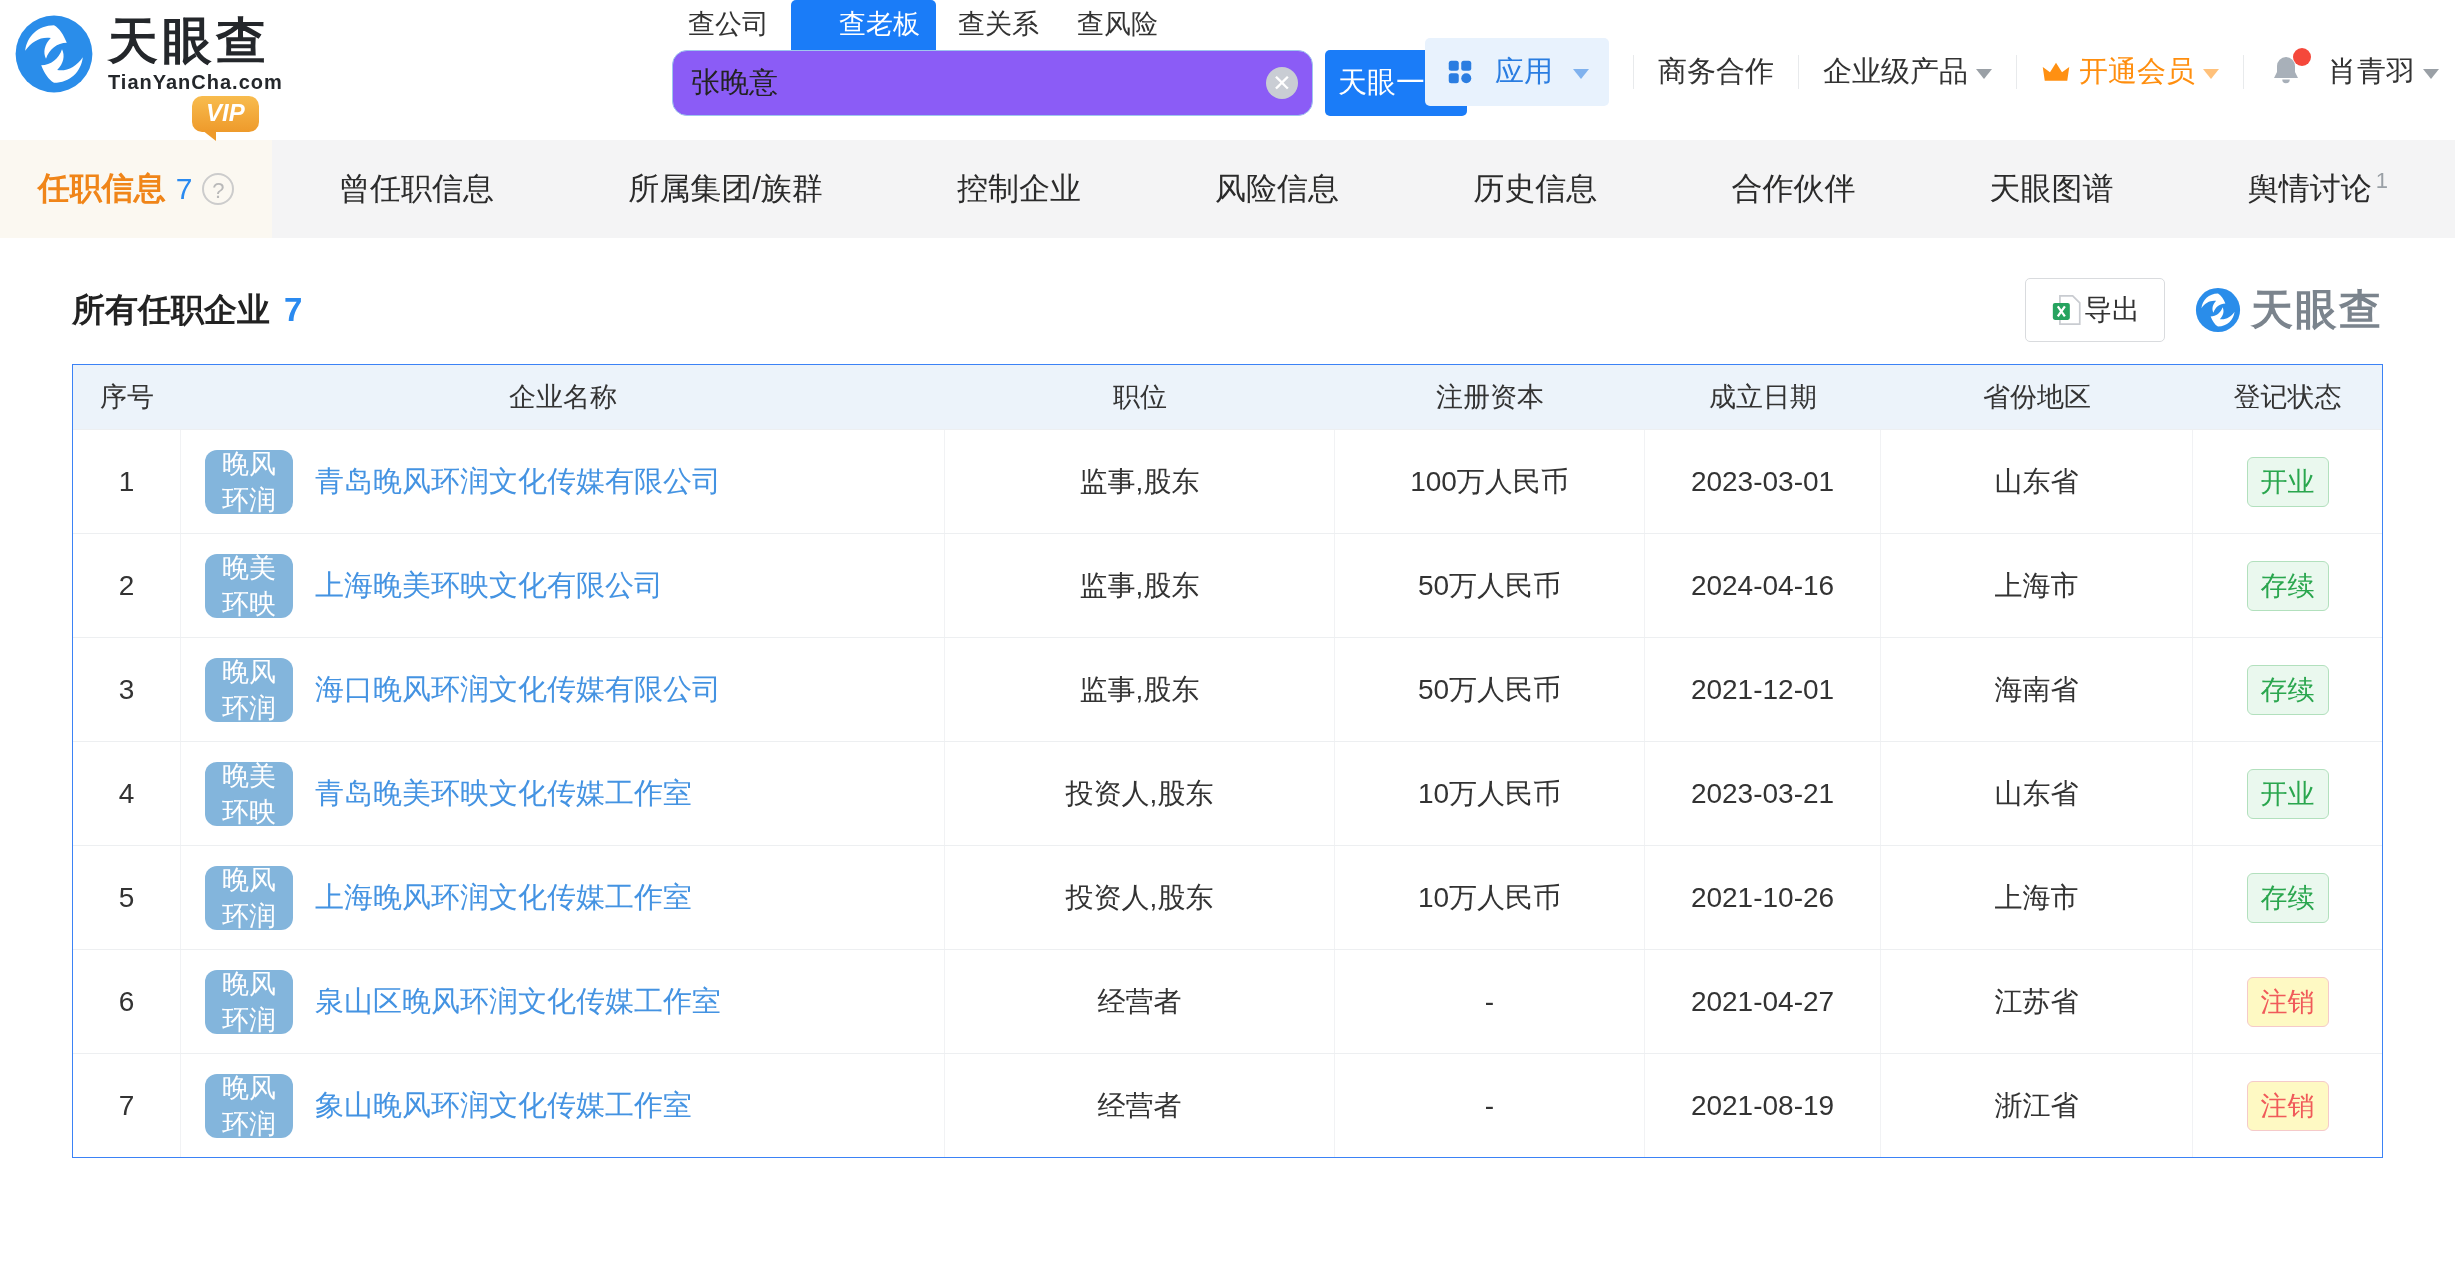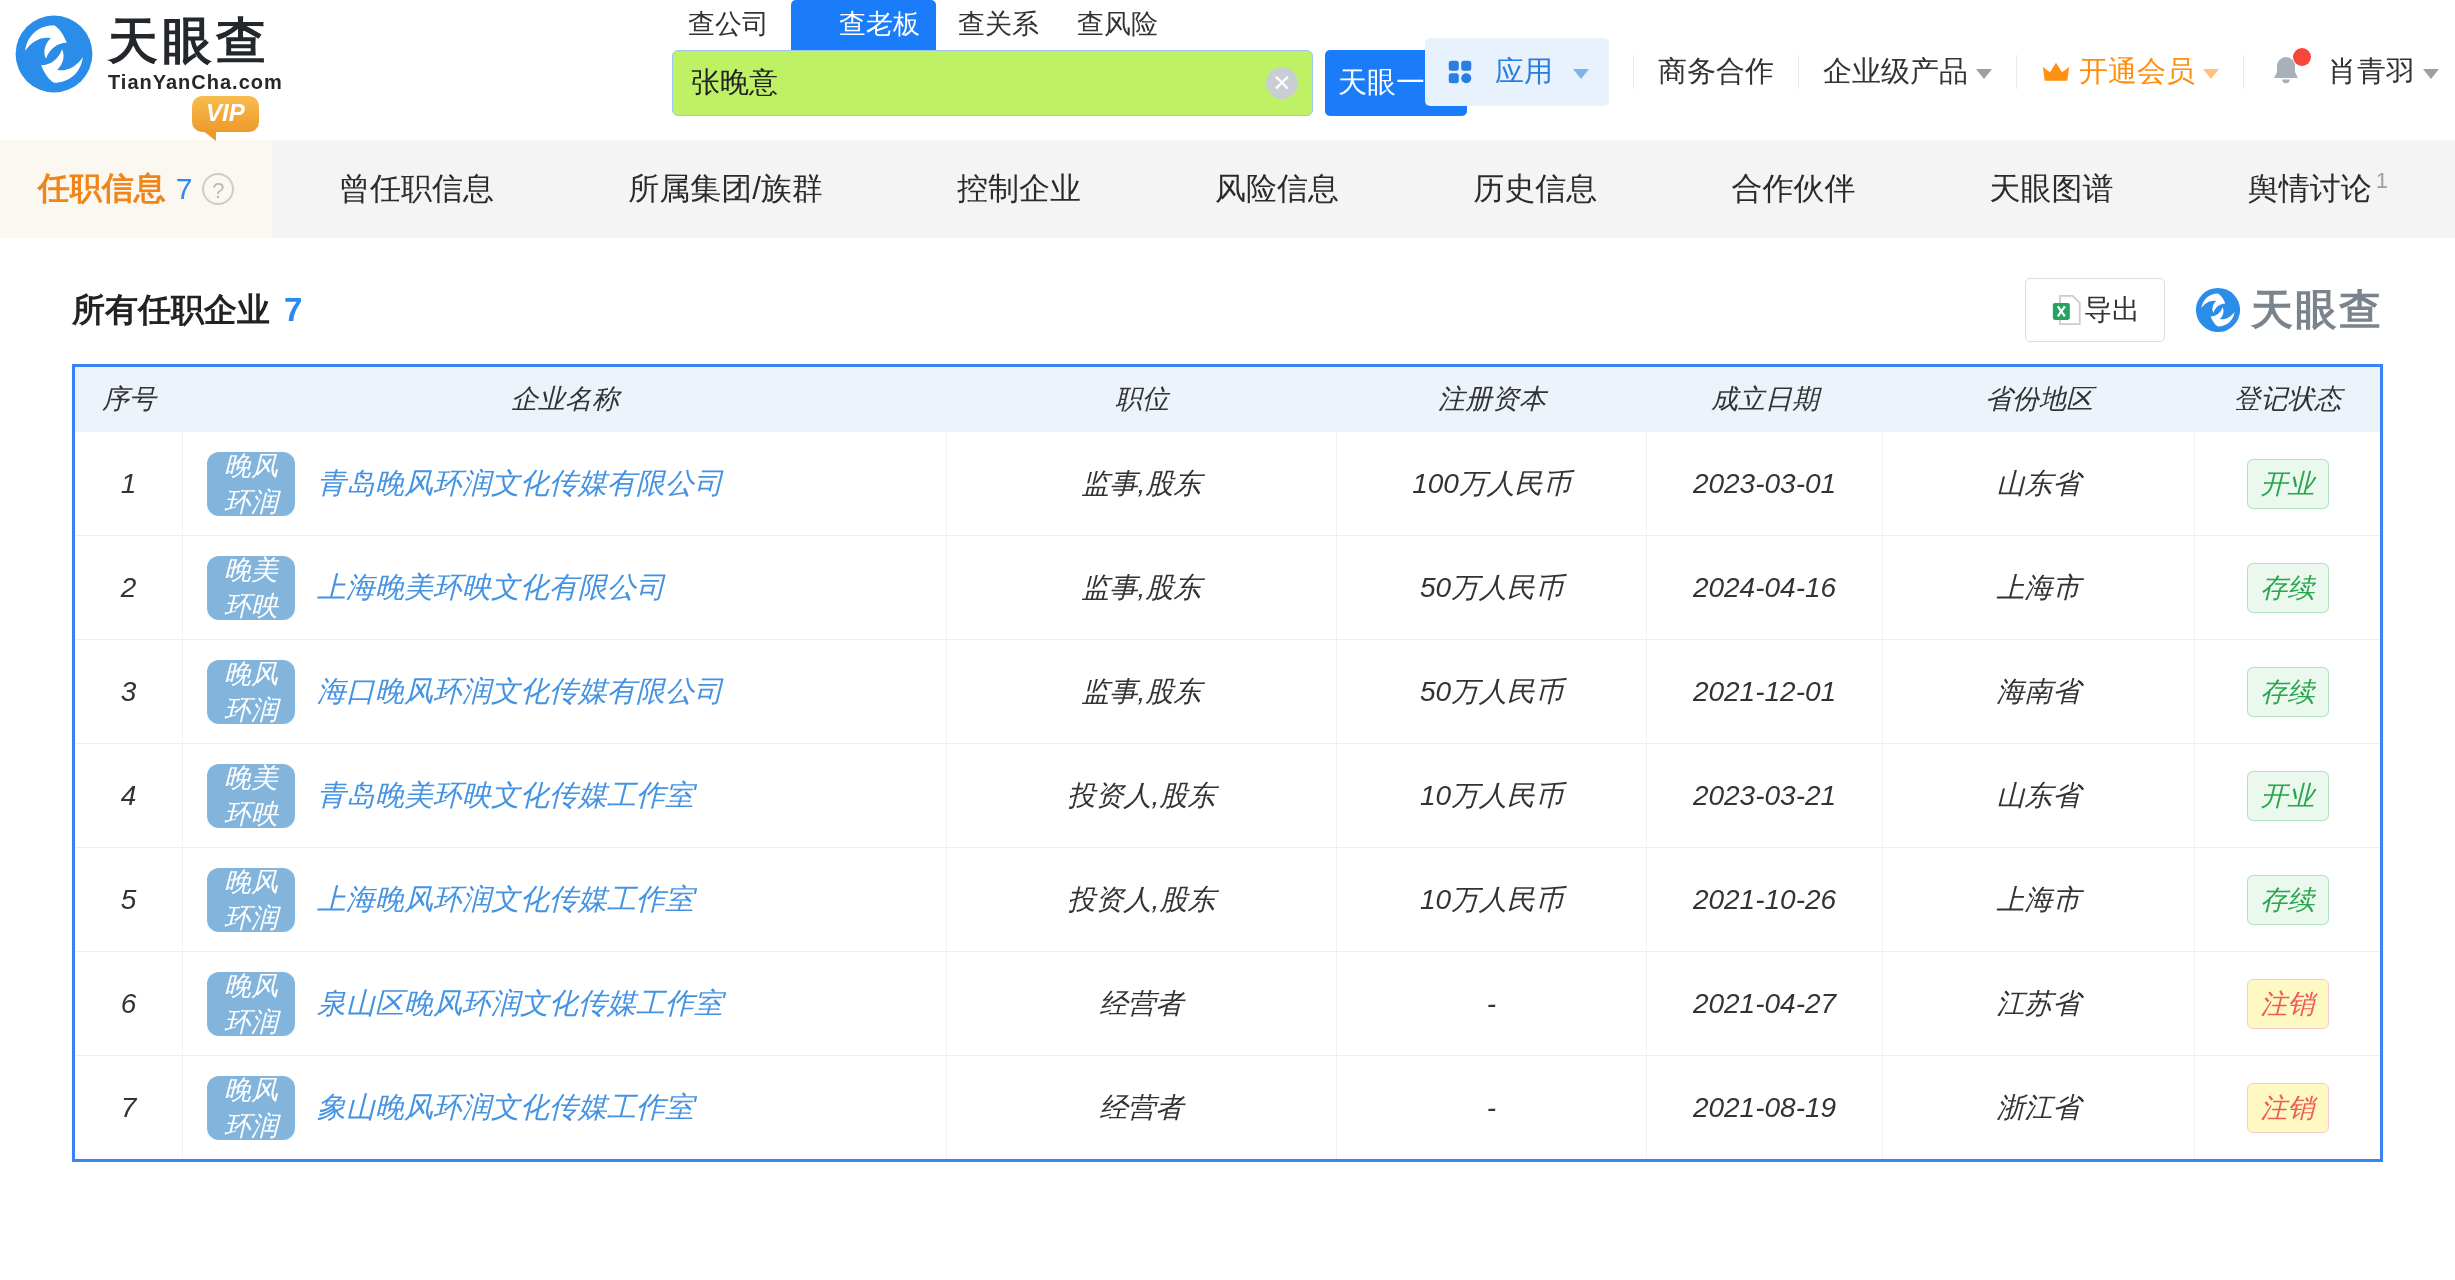--- a/index.html
+++ b/index.html
@@ -14,21 +14,21 @@
   .logo-en{font-size:20px;font-weight:bold;color:#24272b;letter-spacing:1px;margin-top:4px;}
   .promo{position:absolute;left:274px;top:18px;background:#e03a30;color:#fff;border-radius:3px;
          padding:6px 16px;text-align:center;font-size:25px;line-height:37px;}
   .promo .l1{letter-spacing:9px;}
 
   .search{position:absolute;left:672px;top:6px;}
   .search-tabs{display:flex;gap:6px;font-size:27px;color:#333;align-items:flex-end;height:44px;}
   .search-tab{padding:6px 16px 8px;cursor:pointer;}
   .search-tab.active{background:#1a7cf8;color:#fff;border-radius:5px 5px 0 0;padding-left:48px;}
   .search-box{display:flex;align-items:center;}
-  .input-wrap{position:relative;width:639px;height:64px;border:1px solid #9ec6ee;border-radius:6px;background:#bef264;}
+  .input-wrap{position:relative;width:639px;height:64px;border:1px solid #9ec6ee;border-radius:15px;background:#8b5cf6;}
   .input-wrap input{width:100%;height:100%;border:none;outline:none;font-size:29px;color:#222;
                     padding:0 70px 0 18px;box-sizing:border-box;background:transparent;
                     font-family:"Liberation Sans","DejaVu Sans",sans-serif;}
   .clear-btn{position:absolute;right:14px;top:16px;width:32px;height:32px;border-radius:50%;
              background:#c9cdd4;color:#fff;font-size:23px;line-height:32px;text-align:center;cursor:pointer;}
   .search-btn{width:142px;height:66px;background:#1a7cf8;color:#fff;font-size:29px;border:none;
               border-radius:5px;margin-left:12px;cursor:pointer;font-family:inherit;}
 
   .topnav{position:absolute;right:16px;top:38px;height:68px;display:flex;align-items:center;gap:24px;
           font-size:29px;color:#333;}
@@ -66,21 +66,21 @@
   .section-title{font-size:33px;font-weight:bold;color:#222;}
   .section-count{font-size:33px;font-weight:bold;color:#2a8af0;margin-left:14px;}
   .head-right{margin-left:auto;display:flex;align-items:center;gap:30px;}
   .export-btn{display:flex;align-items:center;gap:0;height:64px;padding:0 24px;border:1px solid #d9dbde;
               border-radius:5px;background:#fff;font-size:28px;color:#333;cursor:pointer;font-family:inherit;}
   .watermark{display:flex;align-items:center;gap:10px;}
   .watermark svg{width:46px;height:46px;}
   .wm-text{font-size:42px;font-weight:bold;color:#7b848d;letter-spacing:2px;}
 
   
-  .table{margin:22px 72px 0;border:3px solid #3b82f6;font-style:italic;}
+  .table{margin:22px 72px 0;border:1px solid #3b82f6;}
   .thead{display:flex;background:#ecf3fa;height:64px;font-size:27px;color:#333;}
   .thead .cell{display:flex;align-items:center;justify-content:center;}
   .trow{display:flex;height:103px;border-top:1px solid #edeff1;font-size:28px;color:#333;background:#fff;}
   .trow .cell{display:flex;align-items:center;justify-content:center;height:100%;
               border-right:1px solid #f1f2f4;box-sizing:border-box;}
   .trow .cell:last-child{border-right:none;}
   .c1{width:108px;}.c2{width:764px;}.c3{width:390px;}.c4{width:310px;}.c5{width:236px;}.c6{width:312px;}.c7{flex:1;}
   .trow .c2{justify-content:flex-start;padding-left:24px;gap:22px;}
   .corp-logo{width:88px;height:64px;background:#83b5dc;border-radius:12px;color:#fff;font-size:27px;
              line-height:36px;display:flex;flex-direction:column;align-items:center;justify-content:center;

